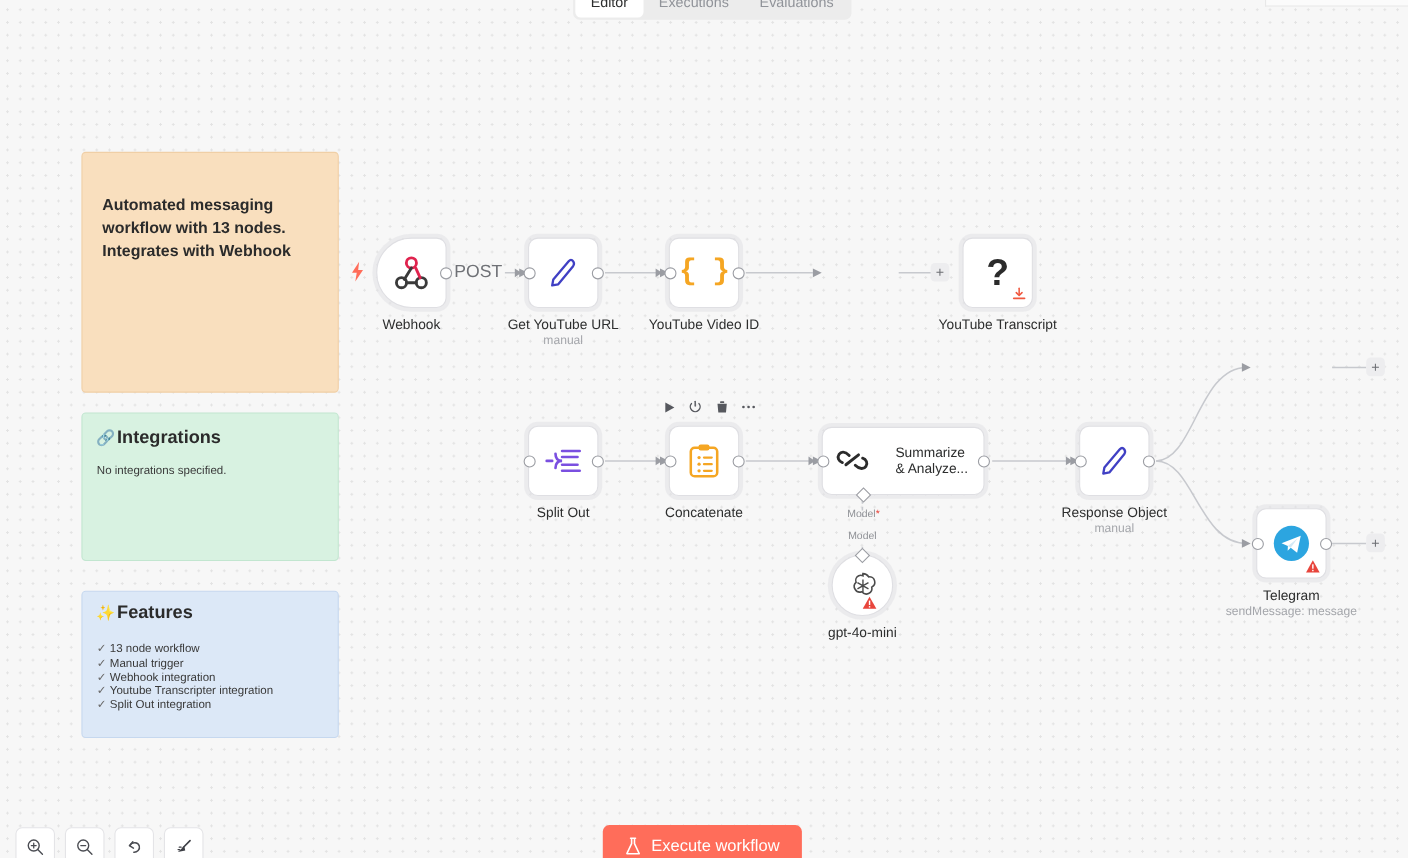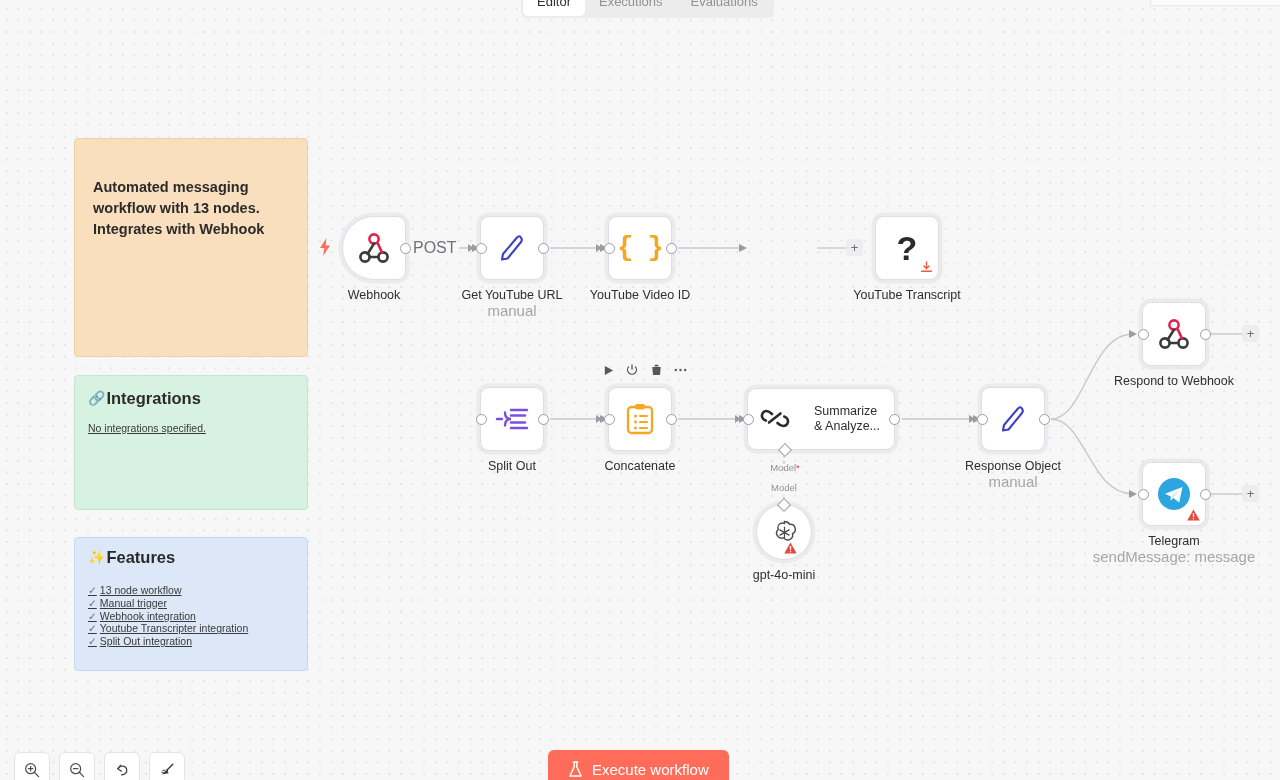--- a/index.html
+++ b/index.html
@@ -78,21 +78,21 @@
     padding: 8px 13px;
   }
   .note-head {
     font-size: 16.5px; font-weight: 700; color: #2b2b2b;
     display: flex; align-items: center; gap: 1px;
     line-height: 22px;
   }
   .note-head .emoji { font-size: 14px; line-height: 1; }
   .note-body {
     margin-top: 13px;
-    font-size: 10.5px; line-height: 13px; color: #3a3a3a; text-decoration: underline;
+    font-size: 10.5px; line-height: 13px; color: #3a3a3a;
   }
   #note-features .note-body { margin-top: 16px; }
   #note-features ul { list-style: none; }
   #note-features li { font-size: 10.5px; line-height: 12.8px; color: #3a3a3a; }
   #note-features li .ck { color: #6b6b6b; margin-right: 3px; }
 
   
   .node {
     position: absolute;
     width: 64px; height: 64px;
@@ -117,21 +117,21 @@
     transform: translateX(-50%);
     margin-top: 9px;
     font-size: 12.5px; color: #2d2e2e;
     white-space: nowrap; text-align: center;
     line-height: 15px;
   }
   .node-sub {
     position: absolute; top: 100%; left: 50%;
     transform: translateX(-50%);
     margin-top: 25px;
-    font-size: 15px; color: #a4a6ab;
+    font-size: 11px; color: #a4a6ab;
     white-space: nowrap; text-align: center;
     line-height: 13px;
   }
   .node-label-inner {
     font-size: 12.5px; line-height: 15px;
     color: #2d2e2e; width: 72px;
   }
 
   
   .port {
@@ -479,33 +479,20 @@
     <svg width="30" height="30" viewBox="0 0 30 30">
       <path d="M23 3.5 C25 5.2 25.4 7 24 9 L10.5 25.5 L5 26.5 L6 21 L20 4.5 C21.2 3.1 22 2.9 23 3.5 Z" fill="none" stroke="#4040c4" stroke-width="2.1" stroke-linejoin="round"></path>
     </svg>
     <div class="arrow-in"></div>
     <div class="port in"></div>
     <div class="port out"></div>
     <div class="node-title">Response Object</div>
     <div class="node-sub">manual</div>
   </div>
 
-  <div class="node" style="left:1142px; top:302px;">
-    <svg width="34" height="30" viewBox="0 0 34 30">
-      <circle cx="17" cy="6" r="4.6" fill="none" stroke="#e0234e" stroke-width="2.6"></circle>
-      <path d="M17 10.6 L10.5 21" stroke="#3a3a3a" stroke-width="2.6" fill="none" stroke-linecap="round"></path>
-      <circle cx="8" cy="24" r="4.6" fill="none" stroke="#3a3a3a" stroke-width="2.6"></circle>
-      <circle cx="26" cy="24" r="4.6" fill="none" stroke="#3a3a3a" stroke-width="2.6"></circle>
-      <path d="M12.6 24 H 21.4" stroke="#3a3a3a" stroke-width="2.6" fill="none" stroke-linecap="round"></path>
-      <path d="M21 10.8 L25 19.6" stroke="#e0234e" stroke-width="2.6" fill="none" stroke-linecap="round"></path>
-    </svg>
-    <div class="port in"></div>
-    <div class="port out"></div>
-    <div class="node-title">Respond to Webhook</div>
-  </div>
   <div class="plus-btn" style="left:1242px; top:325px;">+</div>
 
   <div class="node" style="left:1142px; top:462px;">
     <svg width="34" height="34" viewBox="0 0 34 34">
       <circle cx="17" cy="17" r="16" fill="#2ca5e0"></circle>
       <path d="M8 16.8 L25.5 10 L22.2 25.6 L16.4 21 L13.6 23.6 L13.8 19.4 Z" fill="#ffffff"></path>
       <path d="M13.8 19.4 L22.5 12.6 L16.4 21 Z" fill="#d3e9f5"></path>
     </svg>
     <div class="warn">
       <svg viewBox="0 0 13 12" width="13" height="12">

